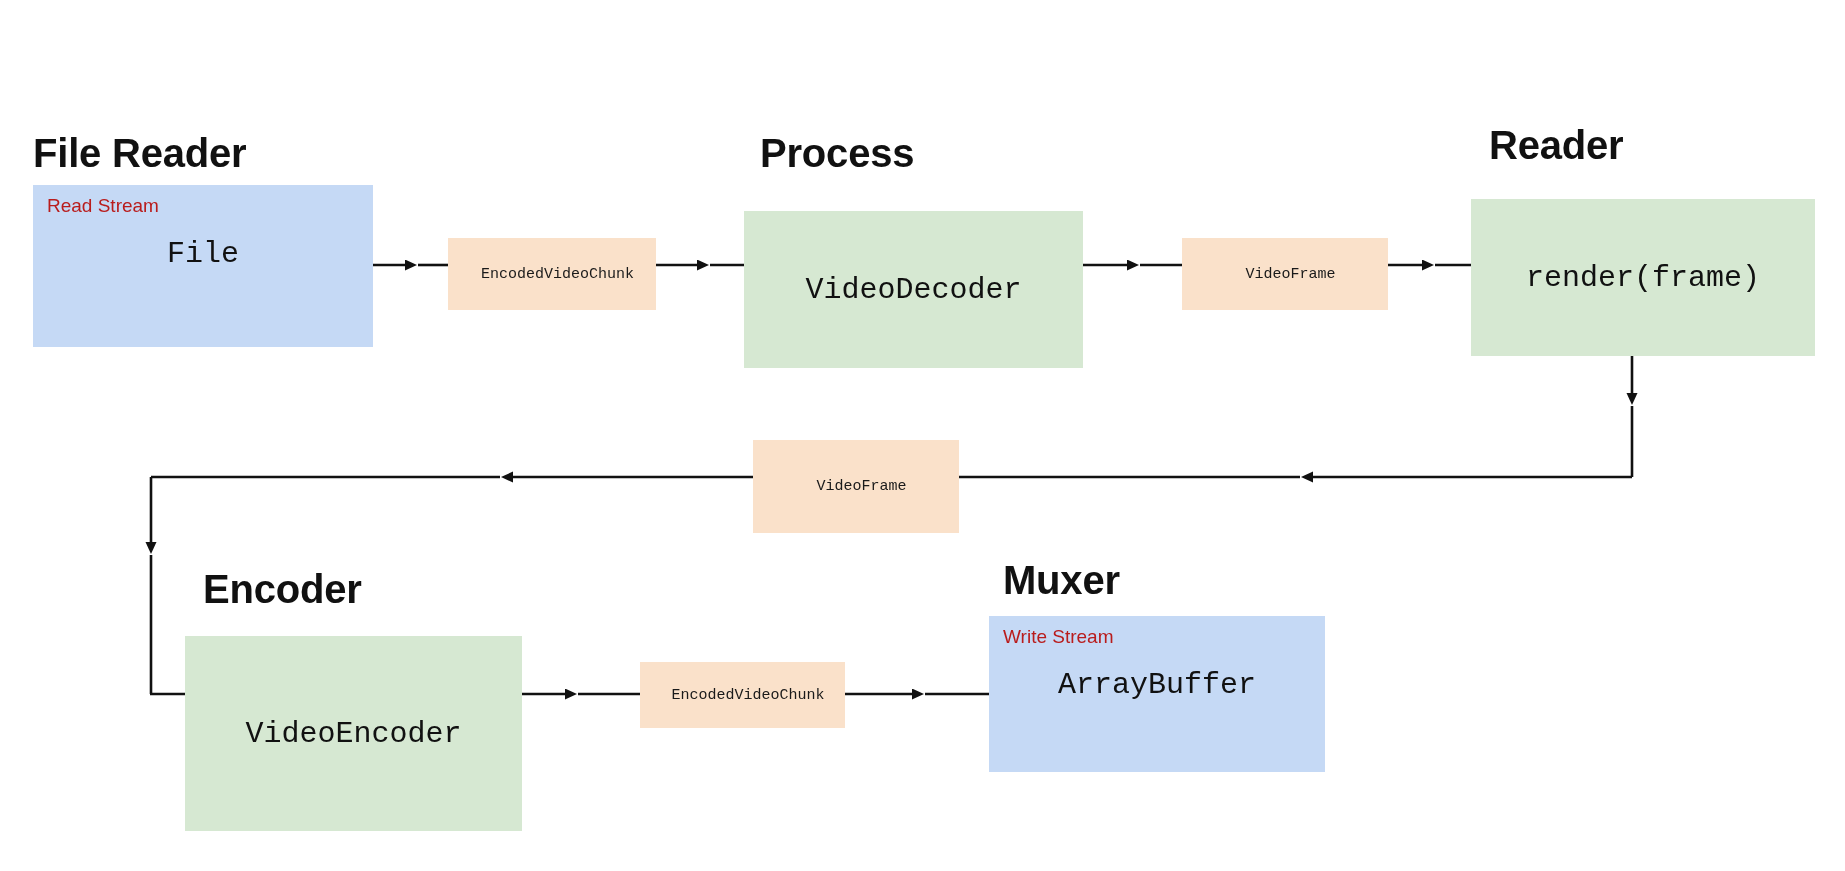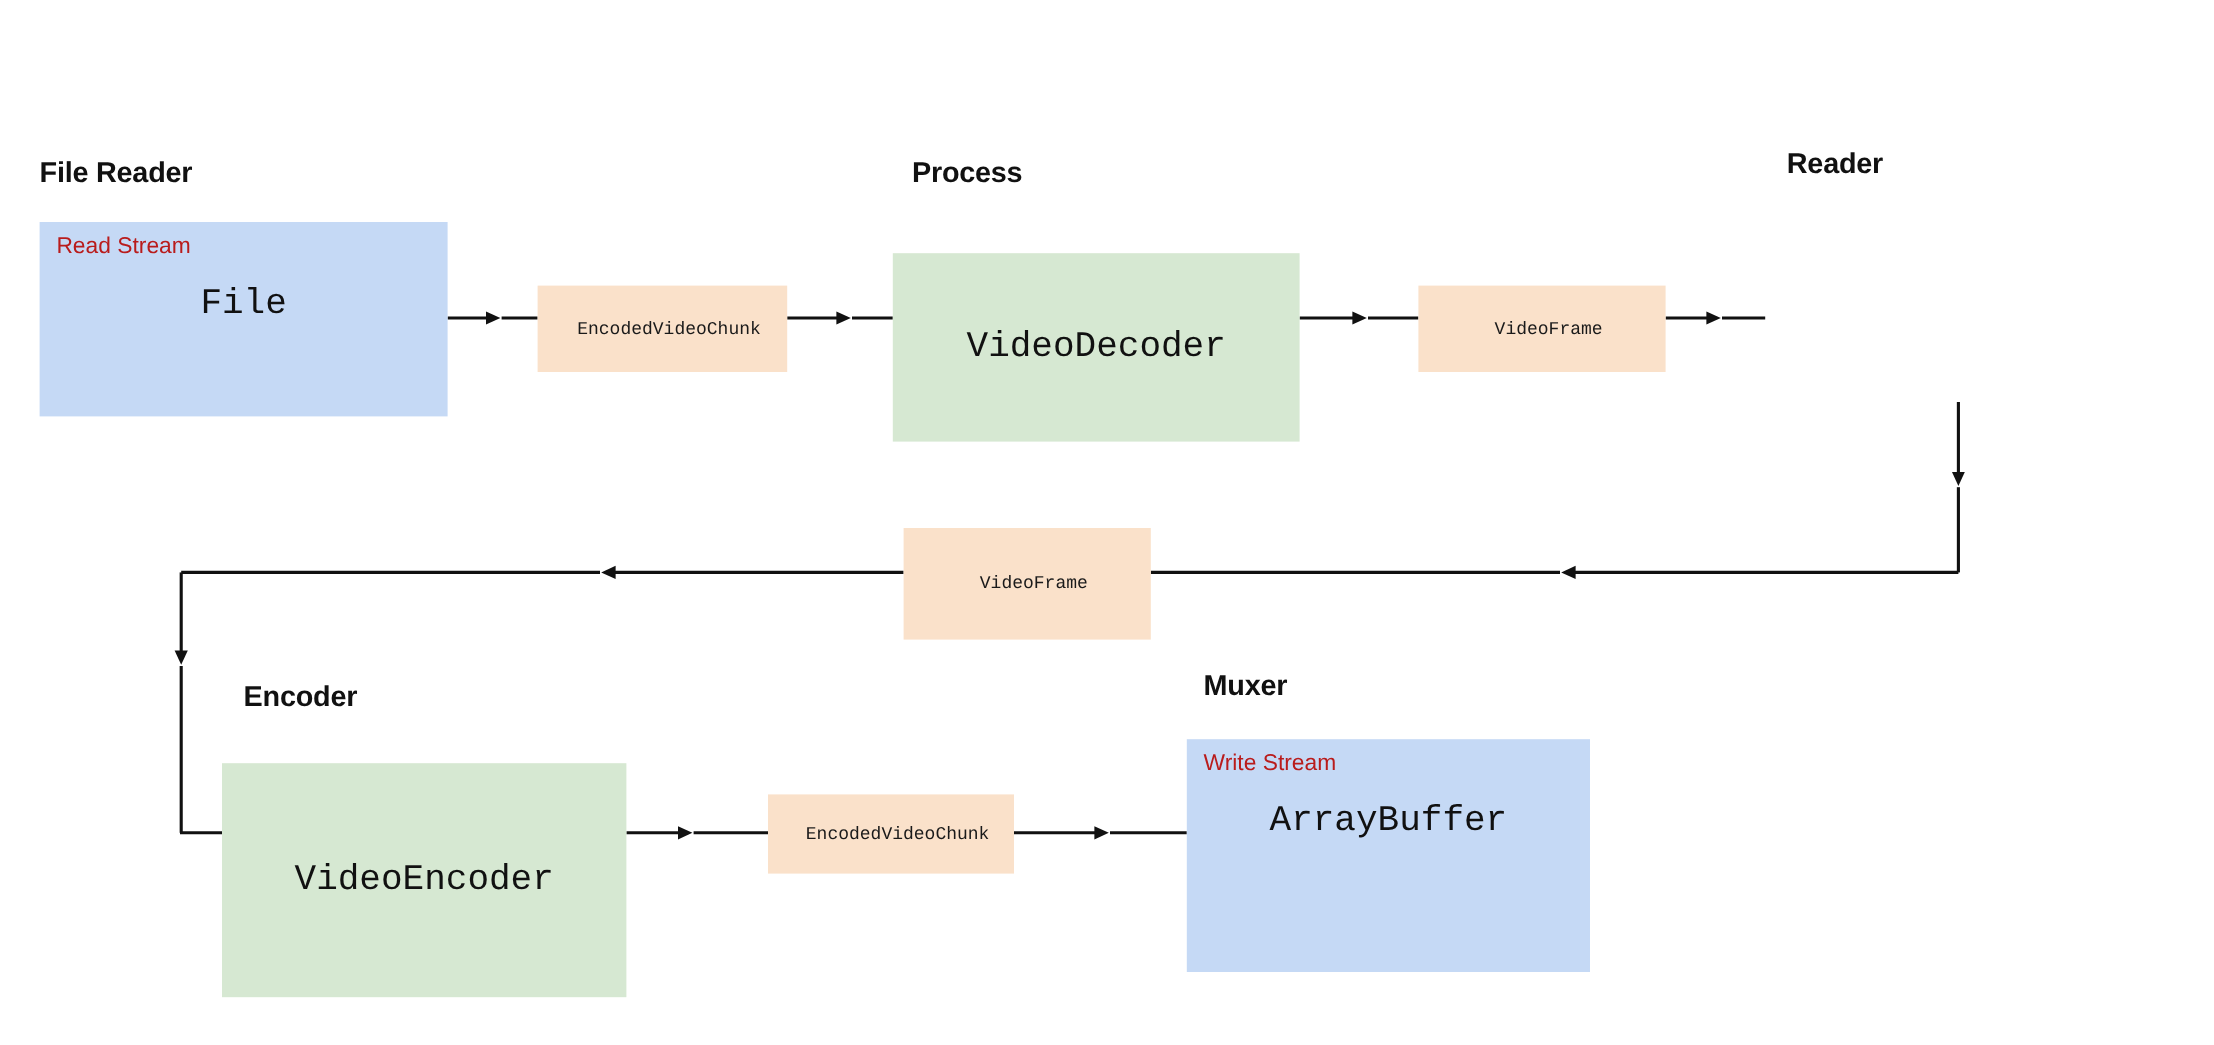--- a/index.html
+++ b/index.html
@@ -26,21 +26,21 @@
     width: 1845px;
     height: 871px;
     pointer-events: none;
   }
 
   
   .group-title {
     position: absolute;
     font-family: "Liberation Sans", sans-serif;
     font-weight: bold;
-    font-size: 24px;
+    font-size: 40px;
     color: #111111;
     letter-spacing: -0.2px;
     white-space: nowrap;
   }
 
   
   .stage {
     position: absolute;
     box-sizing: border-box;
     display: block;
@@ -173,26 +173,29 @@
 
   <div class="stage blue" style="left:33px; top:185px; width:340px; height:162px;">
     <span class="stage-sublabel">Read Stream</span>
     <span class="stage-name below-sub">File</span>
   </div>
 
   <div class="stage green" style="left:744px; top:190px; width:339px; height:157px;">
     <span class="stage-name mid">VideoDecoder</span>
   </div>
 
+  <div class="stage green" style="left:1471px; top:178px; width:344px; height:157px;">
+    <span class="stage-name mid">render(frame)</span>
+  </div>
 
   <div class="stage green" style="left:185px; top:615px; width:337px; height:195px;">
     <span class="stage-name mid">VideoEncoder</span>
   </div>
 
-  <div class="stage blue" style="left:989px; top:616px; width:336px; height:194px;">
+  <div class="stage blue" style="left:989px; top:616px; width:336px; height:156px;">
     <span class="stage-sublabel">Write Stream</span>
     <span class="stage-name below-sub">ArrayBuffer</span>
   </div>
 
   <div class="chip" style="left:448px; top:238px; width:208px; height:72px;">
     <span class="chip-label">EncodedVideoChunk</span>
   </div>
 
   <div class="chip" style="left:1182px; top:238px; width:206px; height:72px;">
     <span class="chip-label">VideoFrame</span>

